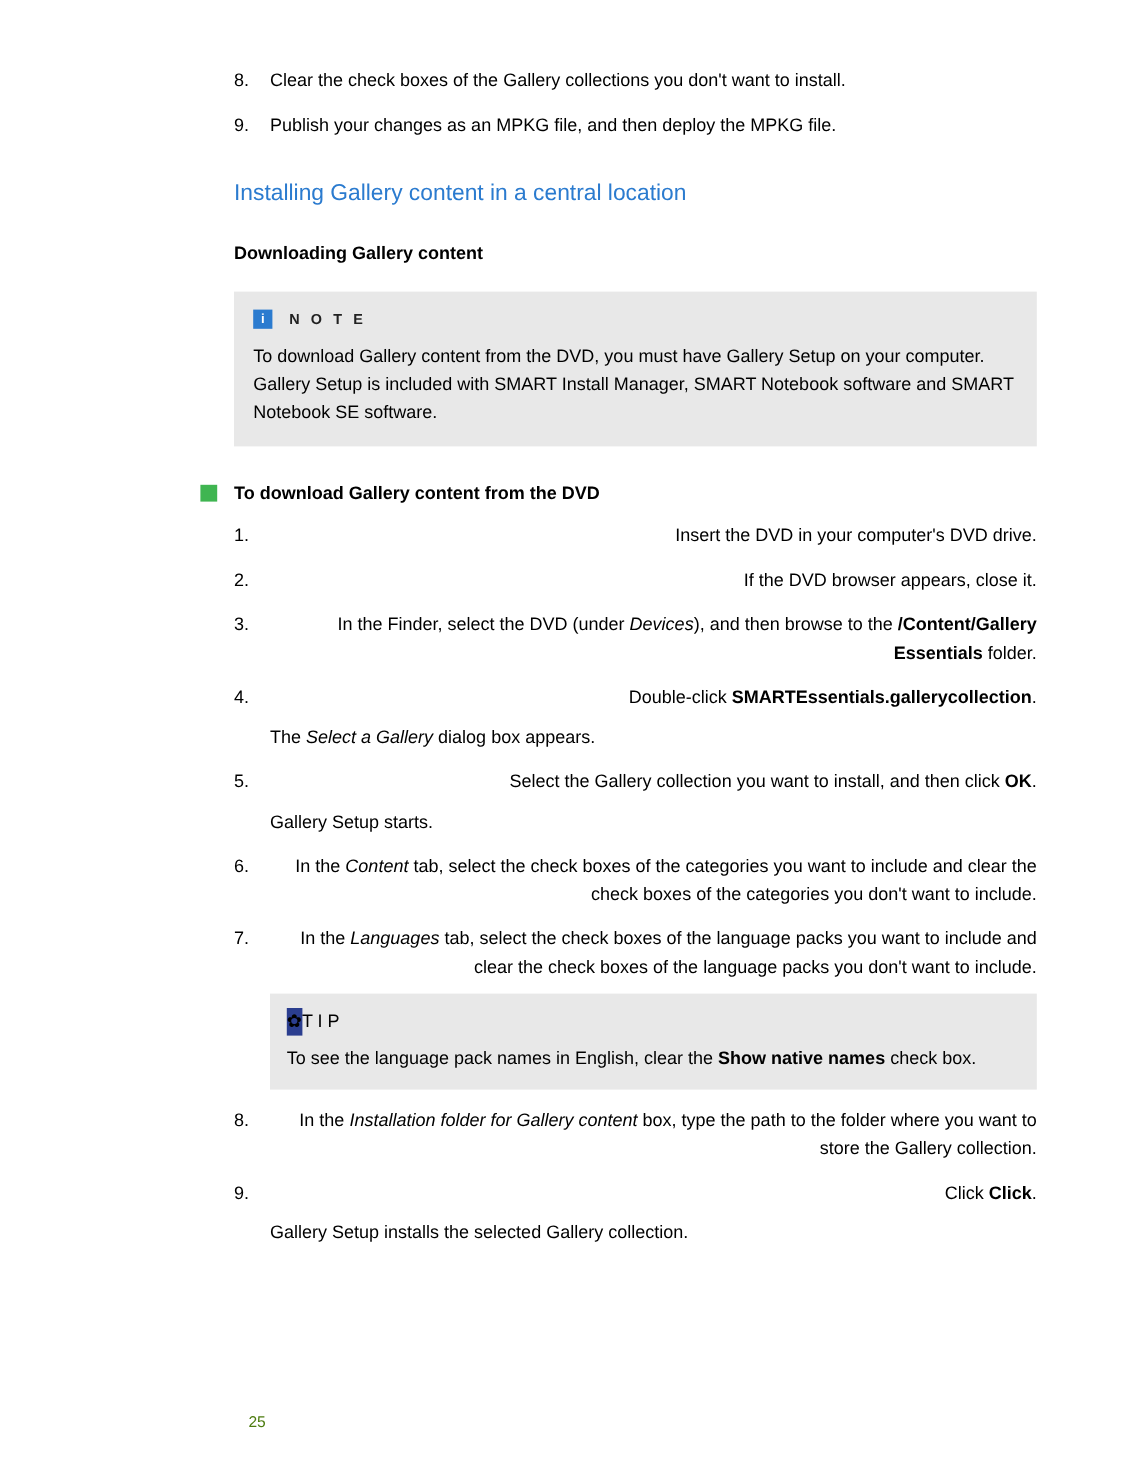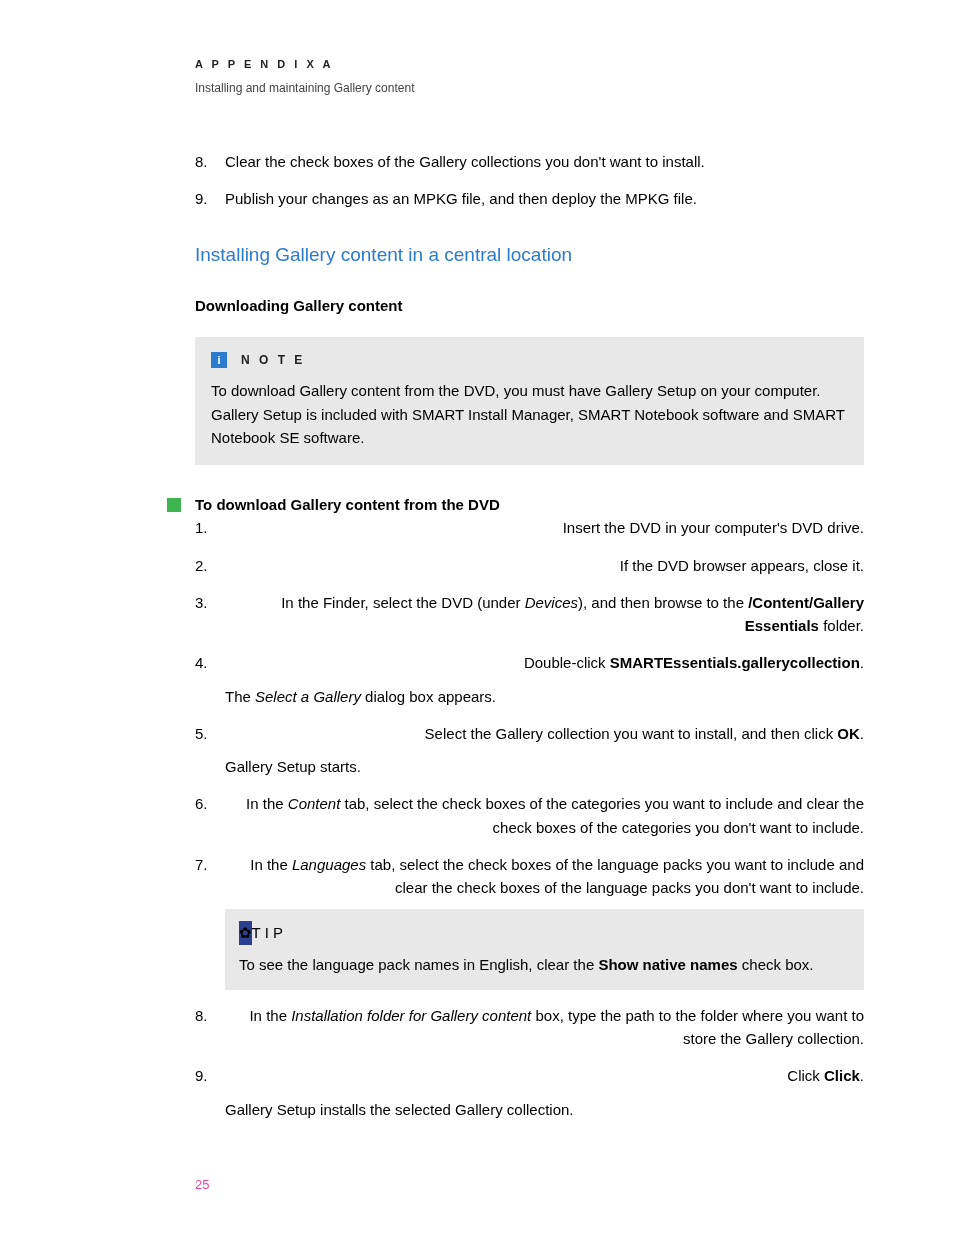--- a/index.html
+++ b/index.html
@@ -89,21 +89,21 @@
     font-weight: bold;
     letter-spacing: 3px;
     color: #222;
   }
   .callout .body {
     font-size: 15px;
   }
   .proc-head {
     display: flex;
     align-items: center;
-    margin: 0 0 0 -28px;
+    margin: 0 0 12px -28px;
   }
   .proc-square {
     width: 14px;
     height: 14px;
     background: #3fb551;
     margin-right: 14px;
     flex-shrink: 0;
   }
   .proc-title { font-weight: bold; }
   ol.steps {
@@ -129,35 +129,31 @@
   }
   .inline-callout .label-row {
     display: flex;
     align-items: center;
     margin-bottom: 8px;
   }
   .b { font-weight: bold; }
   .i { font-style: italic; }
   .page-num {
     position: absolute;
-    left: 195px;
+    left: 207px;
     bottom: 40px;
     font-size: 13px;
-    color: #ec4899;
+    color: #4d7c0f;
   }
 </style>
 </head>
 <body>
 
 <div class="page">
 
-  <div class="header-block">
-    <div class="appendix">A P P E N D I X   A</div>
-    <div class="subtitle">Installing and maintaining Gallery content</div>
-  </div>
 
   <div class="content">
 
     <ol class="top">
       <li>
         <span class="num">8.</span>
         <span>Clear the check boxes of the Gallery collections you don't want to install.</span>
       </li>
       <li>
         <span class="num">9.</span>

